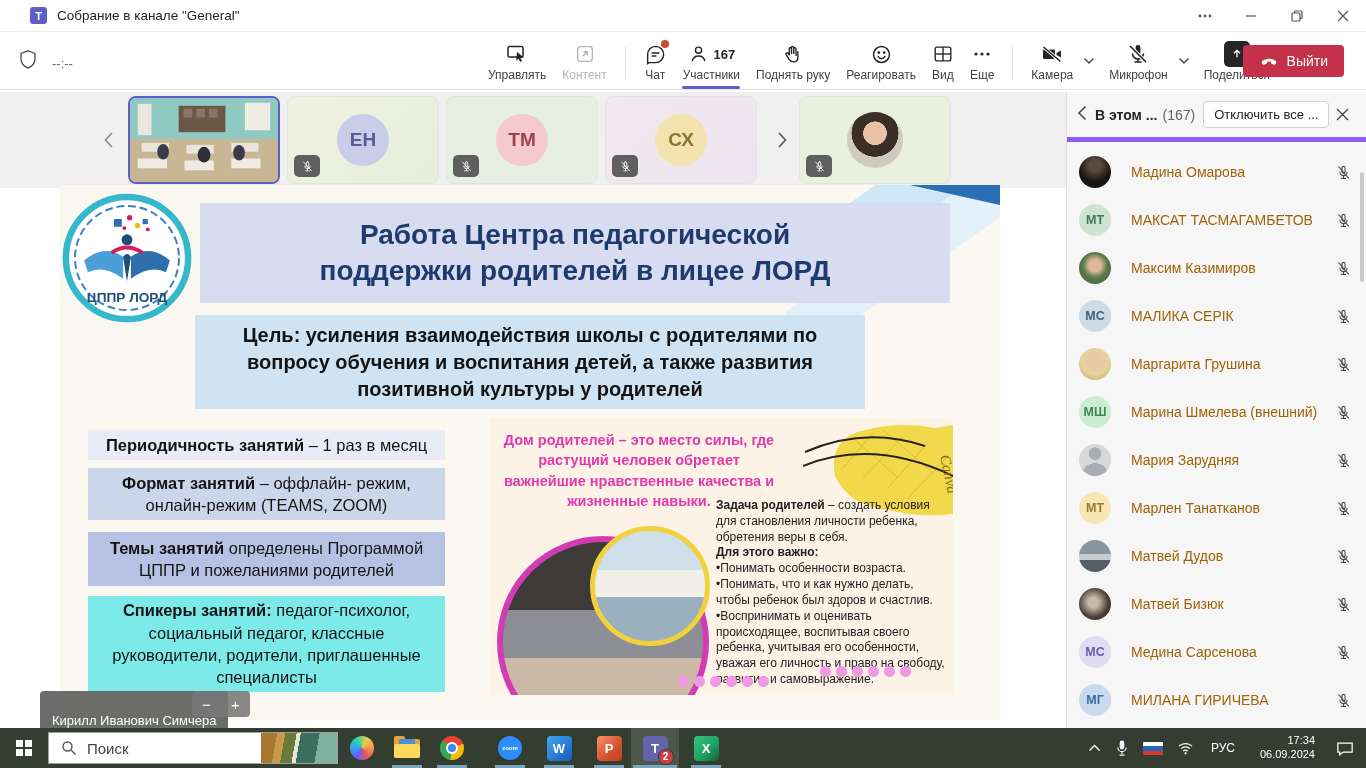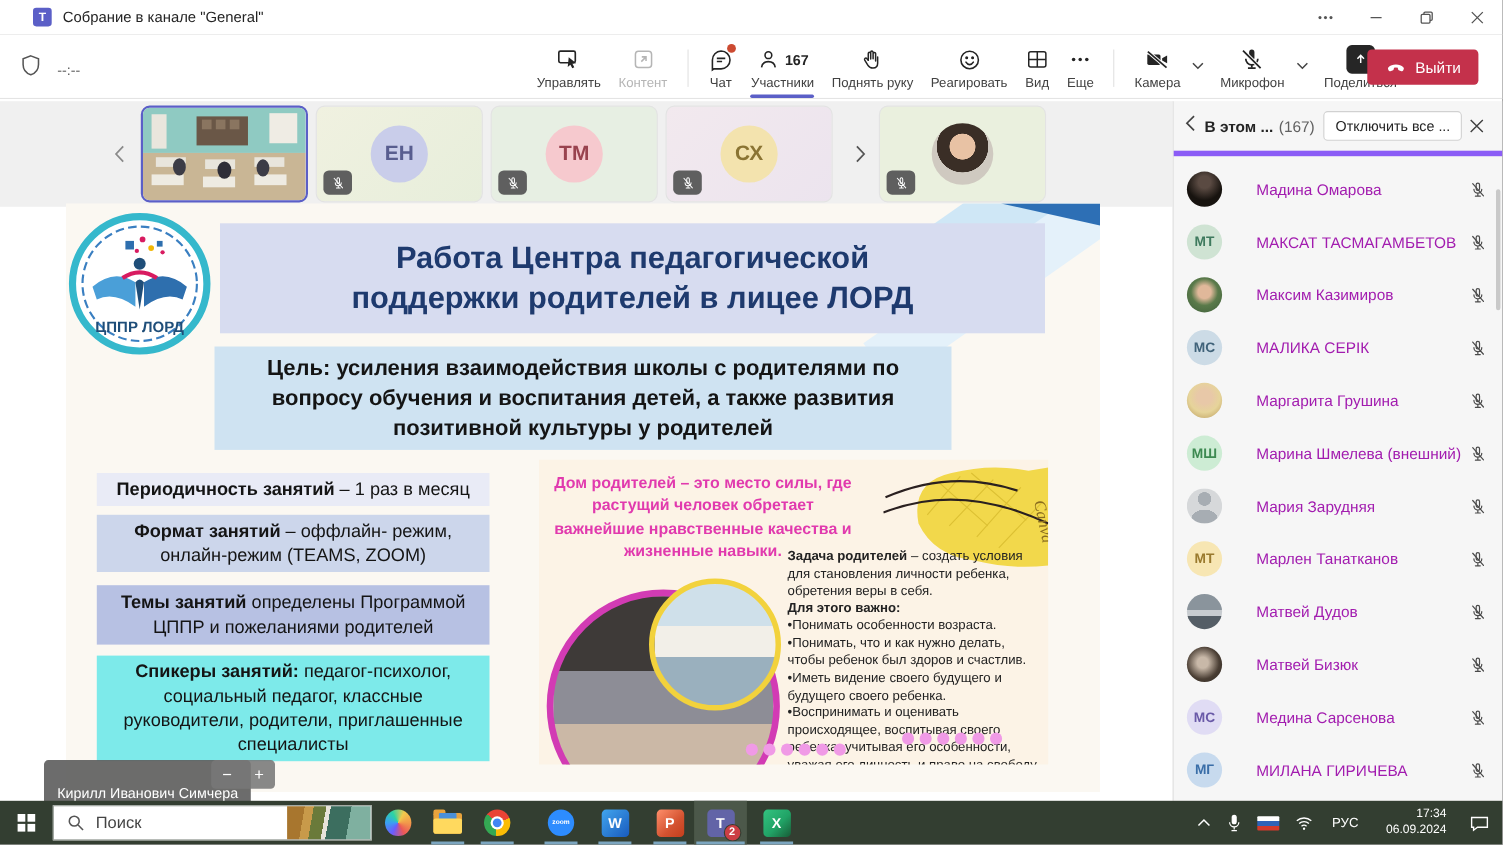--- a/index.html
+++ b/index.html
@@ -82,21 +82,21 @@
   
   .panel{position:absolute;left:1066px;top:92px;width:300px;height:636px;background:#f6f6f6;border-left:1px solid #e0e0e0}
   .p-head{position:relative;height:50px;display:flex;align-items:center;padding:0 10px;border-bottom:5px solid #8b5cf6}
   .p-title{font-size:14px;font-weight:bold;color:#242424;margin-left:8px;white-space:nowrap}
   .p-count{font-size:14px;color:#616161;margin-left:5px}
   .muteall{margin-left:8px;background:#fff;border:1px solid #d1d1d1;border-radius:4px;font-size:13px;color:#242424;padding:5px 10px;white-space:nowrap;font-family:inherit}
   .p-close{margin-left:auto;display:flex;align-items:center;justify-content:center;width:28px;height:28px}
   .plist{position:absolute;top:56px;left:0;right:0;bottom:0;overflow:hidden}
   .row{height:48px;display:flex;align-items:center;padding:0 14px 0 12px}
   .pav{width:32px;height:32px;border-radius:50%;display:flex;align-items:center;justify-content:center;font-size:12.5px;font-weight:bold;flex:none;overflow:hidden}
-  .pname{flex:1;font-size:14px;color:#a21caf;margin-left:31px;white-space:nowrap;overflow:hidden;text-overflow:ellipsis}
+  .pname{flex:1;font-size:14px;color:#a16207;margin-left:20px;white-space:nowrap;overflow:hidden;text-overflow:ellipsis}
   .ph-omarova{background:radial-gradient(circle at 50% 30%,#5a4a42 0 20%,#17130f 60%)}
   .ph-kazimirov{background:radial-gradient(circle at 50% 42%,#e0b89a 0 24%,#5a7a4a 50%,#3e5e3a)}
   .ph-grushina{background:radial-gradient(circle at 50% 40%,#e8c8a8 0 26%,#e6d49a 56%,#b89858)}
   .ph-dudov{background:linear-gradient(180deg,#8a949c 0 45%,#c8ccd0 45% 62%,#555e66 62%)}
   .ph-bizyuk{background:radial-gradient(circle at 45% 45%,#c8b8a8 0 20%,#4a3e34 60%,#2a241e)}
   .ph-generic{background:radial-gradient(circle at 50% 30%,#a7adb3 0 22%,transparent 23%),radial-gradient(ellipse 62% 46% at 50% 88%,#a7adb3 0 60%,transparent 61%),#d6d8da}
   .pscroll{position:absolute;right:2px;top:80px;width:4px;height:110px;border-radius:2px;background:#c9c9c9}
 
   
   .taskbar{position:absolute;left:0;top:728px;width:1366px;height:40px;background:#333e31}
@@ -436,21 +436,20 @@
           <text x="137" y="38" font-size="15" fill="#8a6d1f" font-family="Liberation Serif, serif" font-style="italic" transform="rotate(78 137 38)">Canva</text>
         </svg>
         <div class="p-quote">Дом родителей – это место силы, где растущий человек обретает важнейшие нравственные качества и жизненные навыки.</div>
         <div class="p-big"></div>
         <div class="p-small"></div>
         <div class="p-task">
           <b>Задача родителей</b><span> – создать условия для становления личности ребенка, обретения веры в себя.</span>
           <div><b>Для этого важно:</b></div>
           <div>•Понимать особенности возраста.</div>
           <div>•Понимать, что и как нужно делать, чтобы ребенок был здоров и счастлив.</div>
-          <div>•Иметь видение своего будущего и будущего своего ребенка.</div>
           <div>•Воспринимать и оценивать происходящее, воспитывая своего ребенка, учитывая его особенности, уважая его личность и право на свободу, развитие и самовыражение.</div>
         </div>
         <div class="dots dg1">
             <i></i>
             <i></i>
             <i></i>
             <i></i>
             <i></i>
             <i></i>
           </div>

